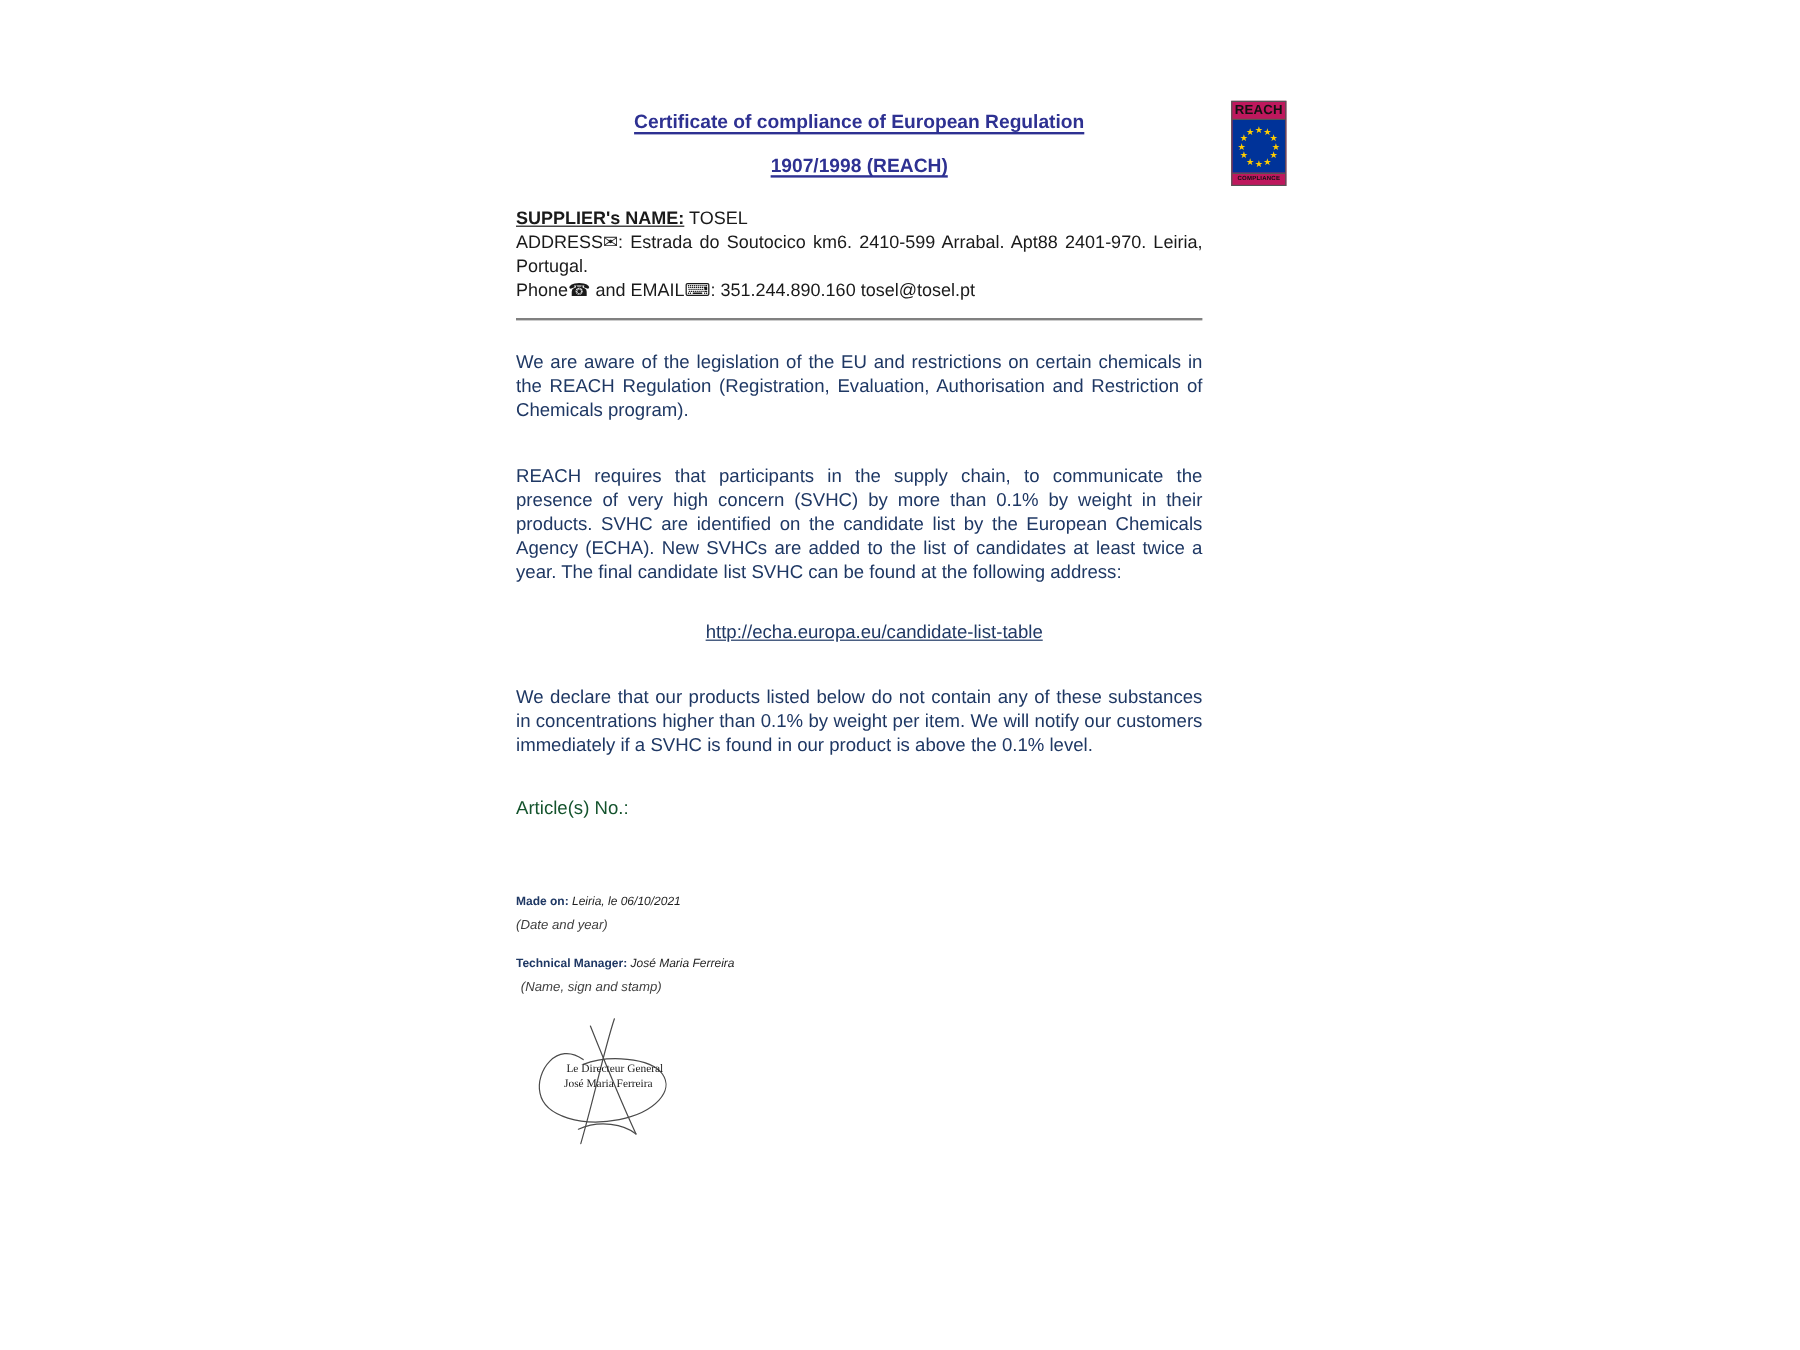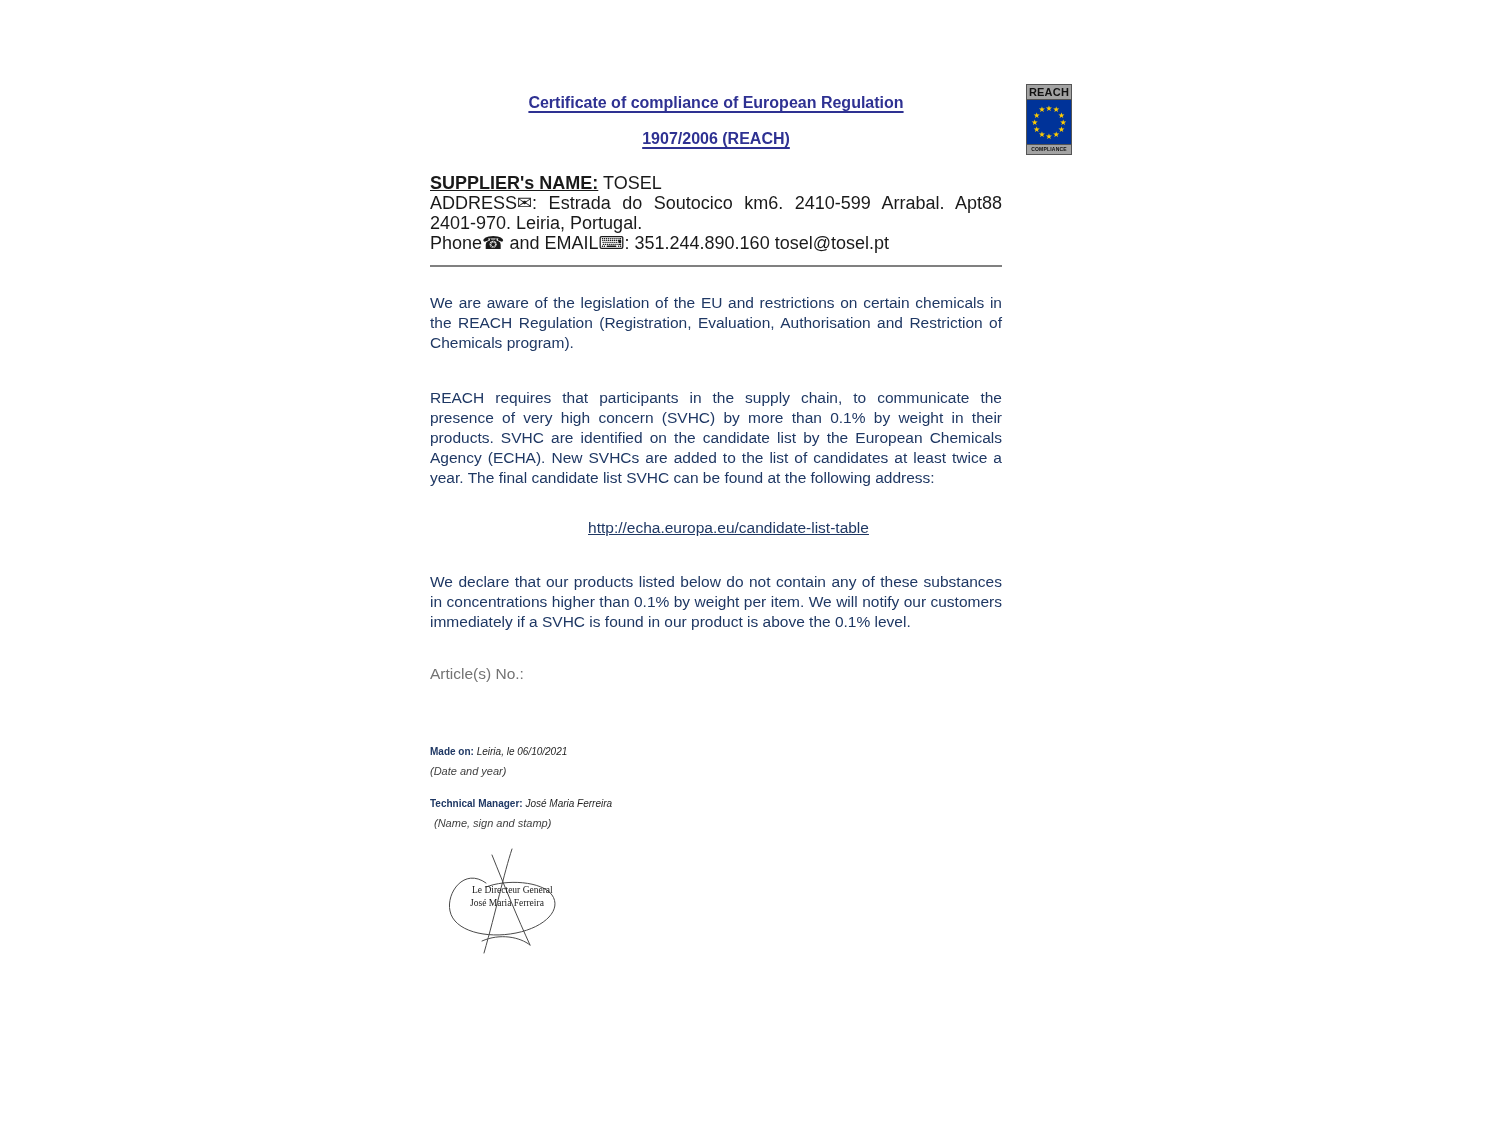--- a/index.html
+++ b/index.html
@@ -30,21 +30,21 @@
     margin-bottom: 16px;
   }
   .doc-title .tline {
     text-decoration: underline;
     text-decoration-thickness: 2px;
     text-underline-offset: 3px;
   }
 
   .supplier {
     color: #1a1a1a;
-    font-size: 18px;
+    font-size: 15px;
     line-height: 20px;
     text-align: justify;
   }
   .supplier .lbl {
     font-weight: bold;
     text-decoration: underline;
   }
 
   .divider {
     border: none;
@@ -71,21 +71,21 @@
   .link-line a {
     color: var(--color-body, #1F3864);
     text-decoration: underline;
     cursor: pointer;
     padding-left: 25px;
   }
 
   .articles {
     font-size: 15.5px;
     line-height: 20px;
-    color: #737373;
+    color: #14532d;
     margin-bottom: 58px;
   }
 
   .sig-row { font-size: 10px; line-height: 20px; }
   .sig-row .lbl {
     font-weight: bold;
     color: var(--color-body, #1F3864);
   }
   .sig-row .val {
     font-style: italic;
@@ -118,21 +118,21 @@
     stroke-width: 1;
     stroke-linecap: round;
   }
 
   .reach-logo {
     position: absolute;
     left: 1026px;
     top: 84px;
     width: 46px;
     border: 1px solid #555;
-    background: #a3a3a3;
+    background: #be185d;
     display: flex;
     flex-direction: column;
     align-items: stretch;
   }
   .reach-logo .logo-top {
     font-size: 11px;
     font-weight: bold;
     color: #111;
     text-align: center;
     line-height: 14px;
@@ -175,21 +175,21 @@
         </g>
     </svg>
     <div class="logo-bottom">COMPLIANCE</div>
   </div>
 
   <div class="content">
 
     
     <div class="doc-title">
       <div><span class="tline">Certificate of compliance of European Regulation</span></div>
-      <div><span class="tline">1907/2006 (REACH)</span></div>
+      <div><span class="tline">1907/1998 (REACH)</span></div>
     </div>
 
     
     <div class="supplier">
       <div><span class="lbl">SUPPLIER's NAME:</span><span> TOSEL</span></div>
       <div>ADDRESS✉: Estrada do Soutocico km6. 2410-599 Arrabal. Apt88 2401-970. Leiria, Portugal.</div>
       <div>Phone☎ and EMAIL⌨: 351.244.890.160 tosel@tosel.pt</div>
     </div>
 
     <hr class="divider">

